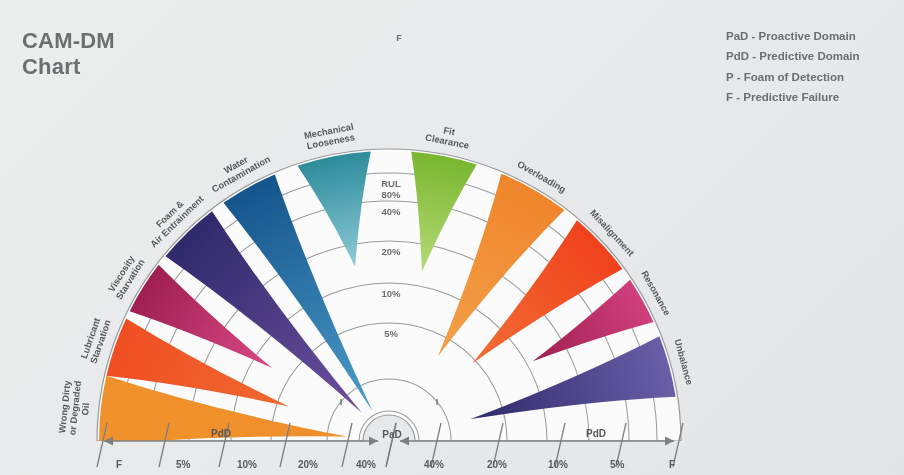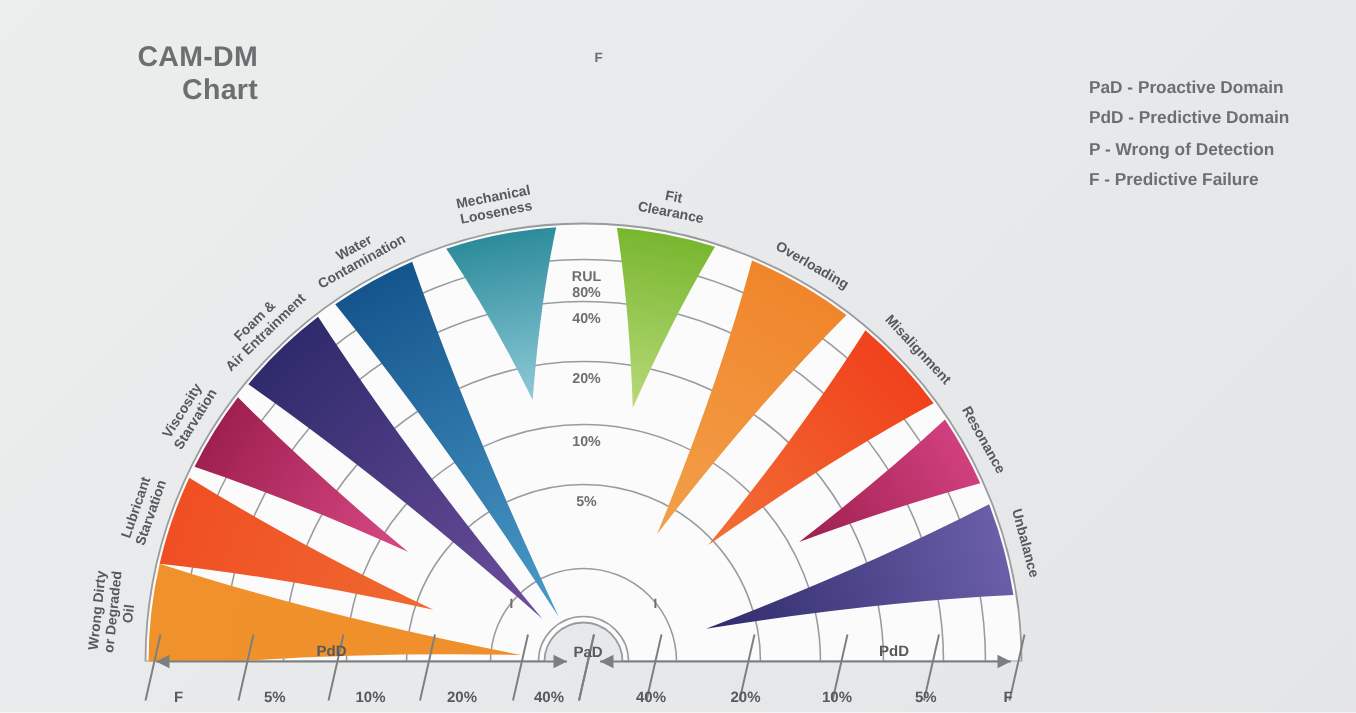--- a/index.html
+++ b/index.html
@@ -5,46 +5,46 @@
   html,body{margin:0;padding:0;}
   body{
     width:904px;height:475px;overflow:hidden;
     font-family:"Liberation Sans","DejaVu Sans",sans-serif;
     background:linear-gradient(135deg,#eceded 0%,#e9eaeb 40%,#e4e5e7 100%);
     position:relative;
   }
   #stage{position:absolute;inset:0;width:904px;height:475px;}
   #title{
     position:absolute;left:22px;top:28px;width:150px;
-    font-size:19px;font-weight:bold;color:#6d6e70;line-height:1.18;
-    text-align:right;letter-spacing:.2px;white-space:pre-line;
+    font-size:22px;font-weight:bold;color:#6d6e70;line-height:1.18;
+    text-align:left;letter-spacing:.2px;white-space:pre-line;
   }
   #legend{
     position:absolute;left:726px;top:26px;
-    font-size:11.5px;font-weight:bold;color:#6d6e70;line-height:1.78;margin-top:23px;
+    font-size:11.5px;font-weight:bold;color:#6d6e70;line-height:1.78;
   }
   #legend div{white-space:nowrap;}
   svg{position:absolute;left:0;top:0;}
   .ringlbl{font-size:9.5px;fill:#6d6e70;font-weight:bold;font-family:"Liberation Sans",sans-serif;}
   .axlbl{font-size:10px;fill:#58595b;font-weight:bold;font-family:"Liberation Sans",sans-serif;}
   .petlbl{font-size:9.3px;fill:#58595b;font-weight:bold;font-family:"Liberation Sans",sans-serif;}
   .marklbl{font-size:9px;fill:#6d6e70;font-weight:bold;font-family:"Liberation Sans",sans-serif;}
 </style>
 </head>
 <body>
 
 <div id="stage">
 
   <div id="title">CAM-DM
 Chart</div>
 
   <div id="legend">
     <div>PaD - Proactive Domain</div>
     <div>PdD - Predictive Domain</div>
-    <div>P - Wrong of Detection</div>
+    <div>P - Foam of Detection</div>
     <div>F - Predictive Failure</div>
   </div>
 
   <svg id="fan" width="904" height="475" viewBox="0 0 904 475">
     <defs>
       <clipPath id="halfclip">
           <rect x="0" y="0" width="904" height="441"></rect>
         </clipPath>
     <linearGradient id="pg0" gradientUnits="userSpaceOnUse" x1="98.5996065524642" y1="410.4776887258453" x2="347.26986127034723" y2="436.61398568128925">
           <stop offset="0%" stop-color="#f0922b"></stop>

